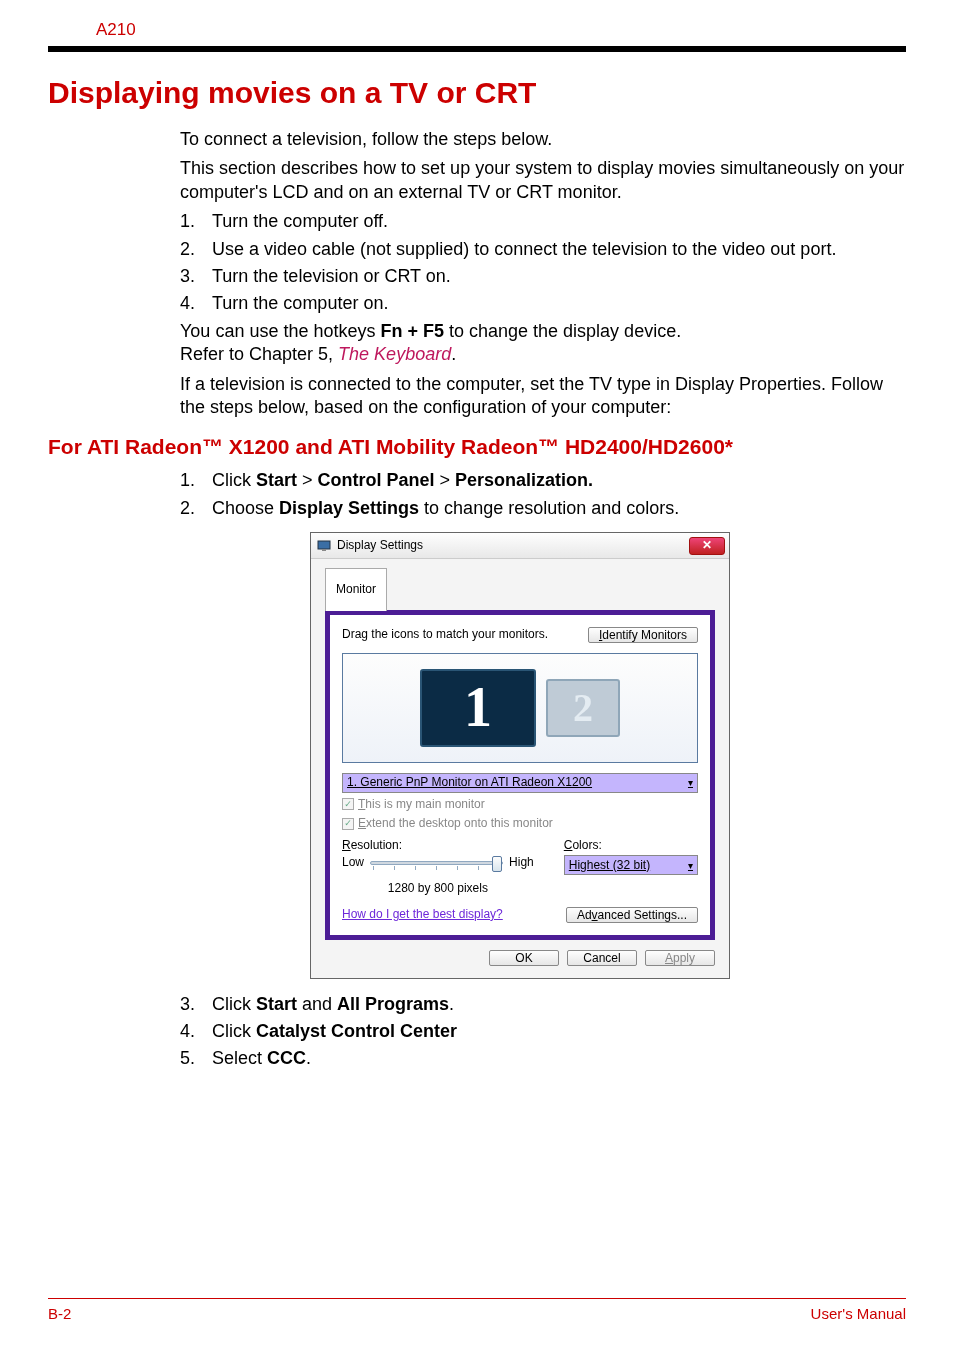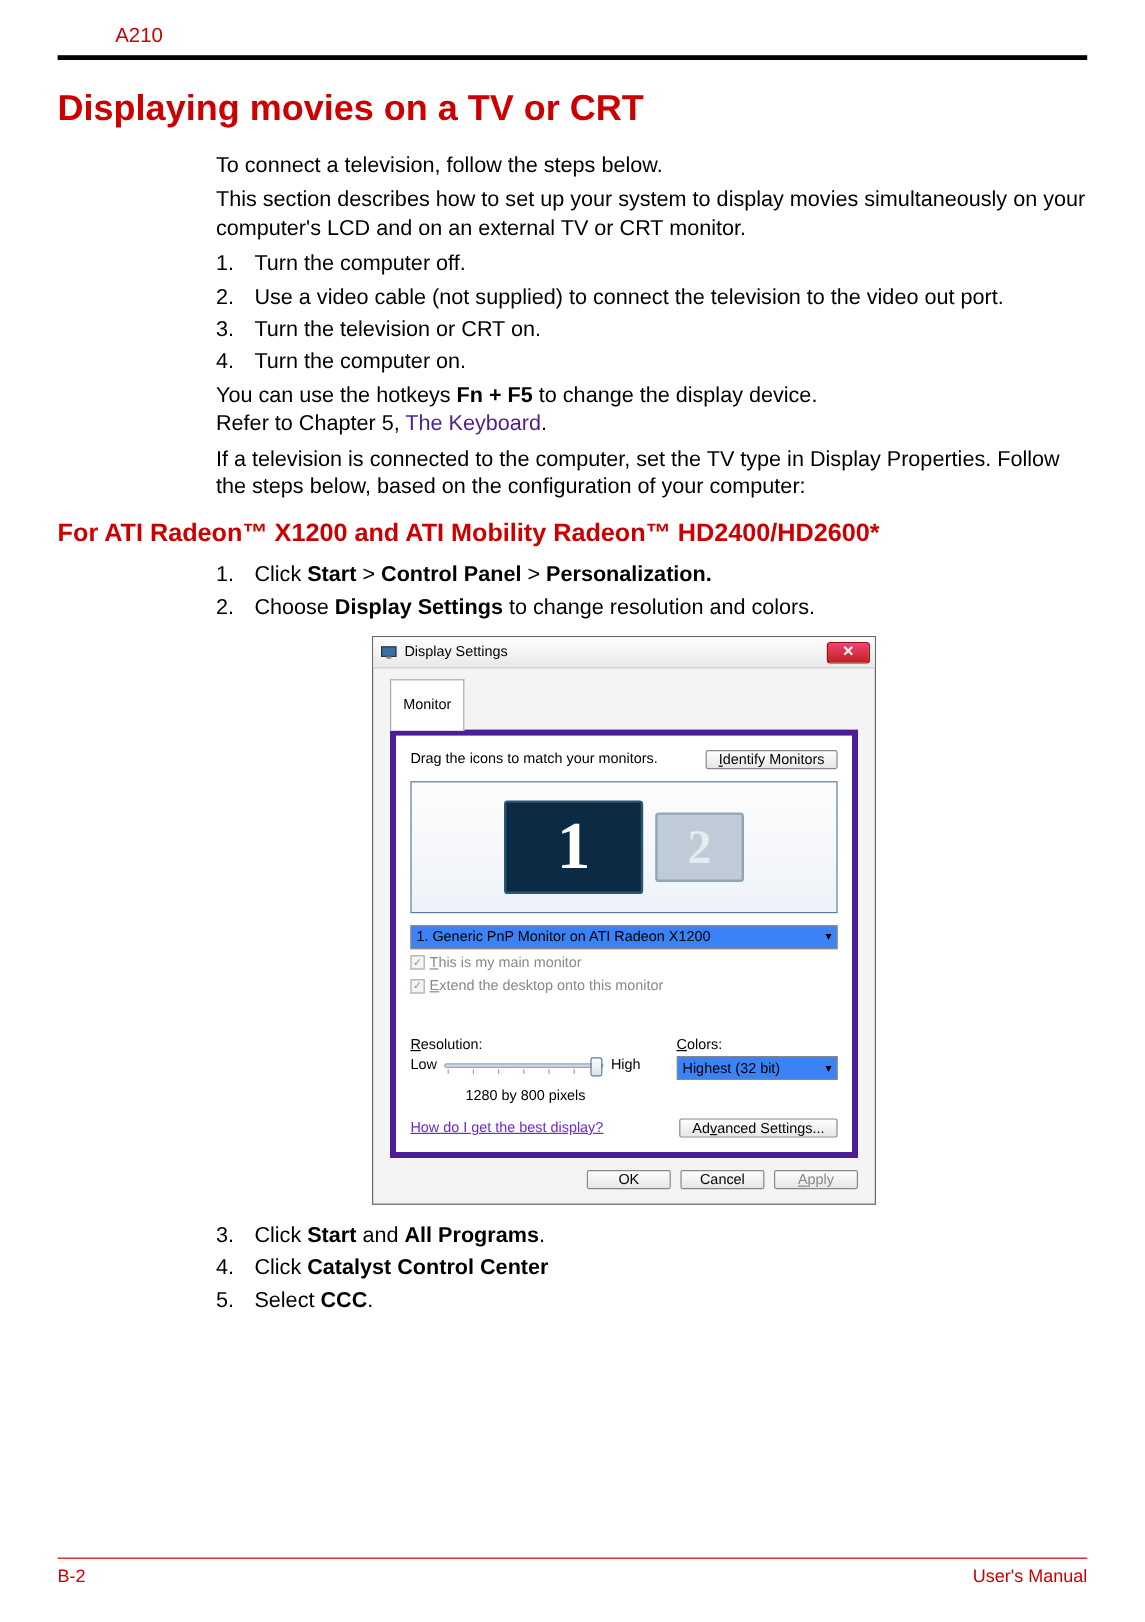--- a/index.html
+++ b/index.html
@@ -8,42 +8,42 @@
     width: 954px;
     height: 1352px;
     background: #fff;
     position: relative;
     color: #000;
   }
   .page-header {
     color: #c00;
     font-size: 17px;
     padding: 20px 0 6px 48px;
-    border-bottom: 4px solid #000000;
+    border-bottom: 6px solid #000000;
     margin: 0 48px 0 48px;
   }
   .page-header span { position: relative; left: -48px; padding-left: 48px; }
   .page-header-text { padding-left: 0; }
   h1.section-title {
     color: #c00;
     font-family: Arial, sans-serif;
     font-weight: 900;
     font-size: 30px;
     margin: 24px 48px 18px 48px;
   }
   .content {
     margin: 0 48px 0 180px;
     font-size: 18px;
     line-height: 1.3;
   }
   .content p { margin-bottom: 6px; }
   .content ol { list-style: none; margin: 4px 0 4px 0; }
   .content ol li { position: relative; padding-left: 32px; margin-bottom: 4px; }
   .content ol li .num { position: absolute; left: 0; }
-  .link { color: #4c1d95; }
+  .link { color: #be185d; font-style: italic; }
   h2.subsection {
     color: #c00;
     font-weight: bold;
     font-size: 21px;
     margin: 16px 48px 10px 48px;
   }
   .bold { font-weight: bold; }
 
   
   .dialog-wrap {
@@ -102,29 +102,30 @@
     border:2px solid #8fa6b8; border-radius:3px;
     display:flex; align-items:center; justify-content:center;
     font-size: 40px; font-weight:bold; font-family: Georgia, serif;
   }
   .btn {
     border:1px solid #888; background: linear-gradient(to bottom,#fefefe,#e6e6e6);
     padding: 0 10px; font-size: 12px; border-radius:2px;
     font-family: "Segoe UI", Tahoma, sans-serif;
   }
   .dropdown {
-    border:1px solid #888; background:#3b82f6; width:100%; height:20px;
+    border:1px solid #888; background:#c4b5fd; width:100%; height:20px;
     display:flex; align-items:center; padding:0 4px; font-size:12px;
     justify-content: space-between;
+    text-decoration: underline;
   }
   .chev { font-size:10px; }
   .checkbox-row { color:#888; margin:4px 0 2px 0; display:flex; align-items:center; gap:4px;}
   .chk { width:12px; height:12px; border:1px solid #aaa; display:inline-flex; align-items:center; justify-content:center; font-size:9px; color:#6a8; background:#f4f4f4;}
   .cols { display:flex; gap:30px; margin-top:6px;}
-  .col { flex:1;margin-top:27px; }
+  .col { flex:1; }
   .slider-row { display:flex; align-items:center; gap:6px; margin-top:2px;}
   .slider {
     flex:1; height:4px; background:#d0d8e0; border:1px solid #90a8c0;
     position:relative; border-radius:2px;
   }
   .slider .ticks { position:absolute; bottom:-6px; left:0; right:0; display:flex; justify-content:space-between; padding:0 2px;}
   .slider .ticks i { width:1px; height:4px; background:#90a8c0; display:block; }
   .slider .thumb {
     position:absolute; right:0; top:-6px; width:10px; height:16px;
     background: linear-gradient(to bottom,#fdfdfd,#d8e4ec);

